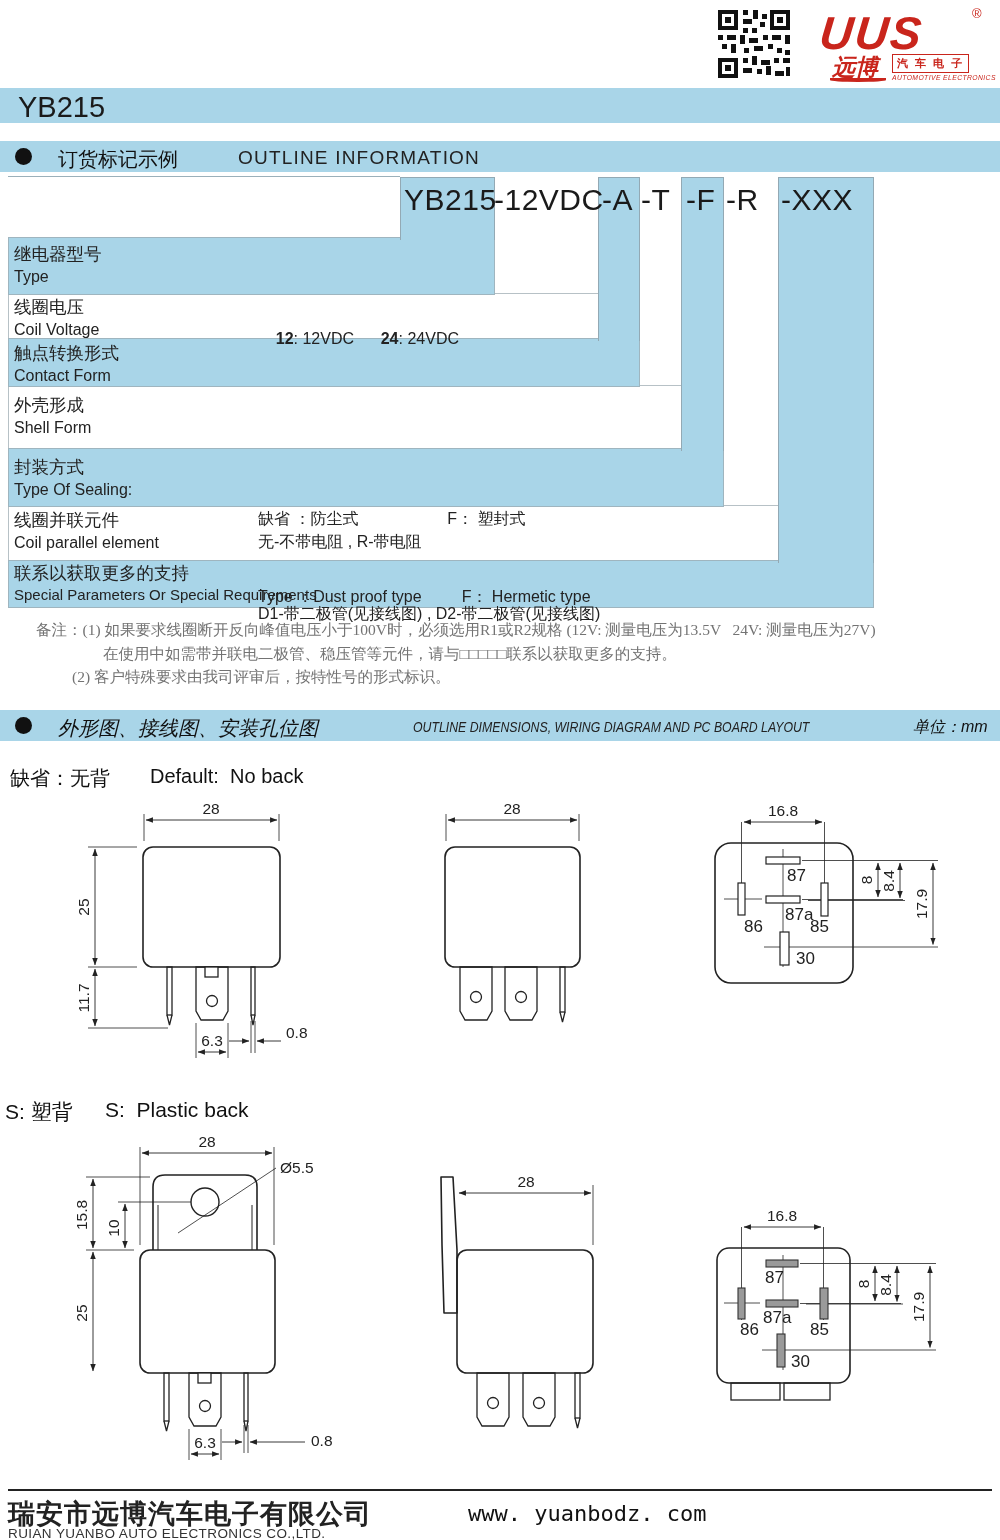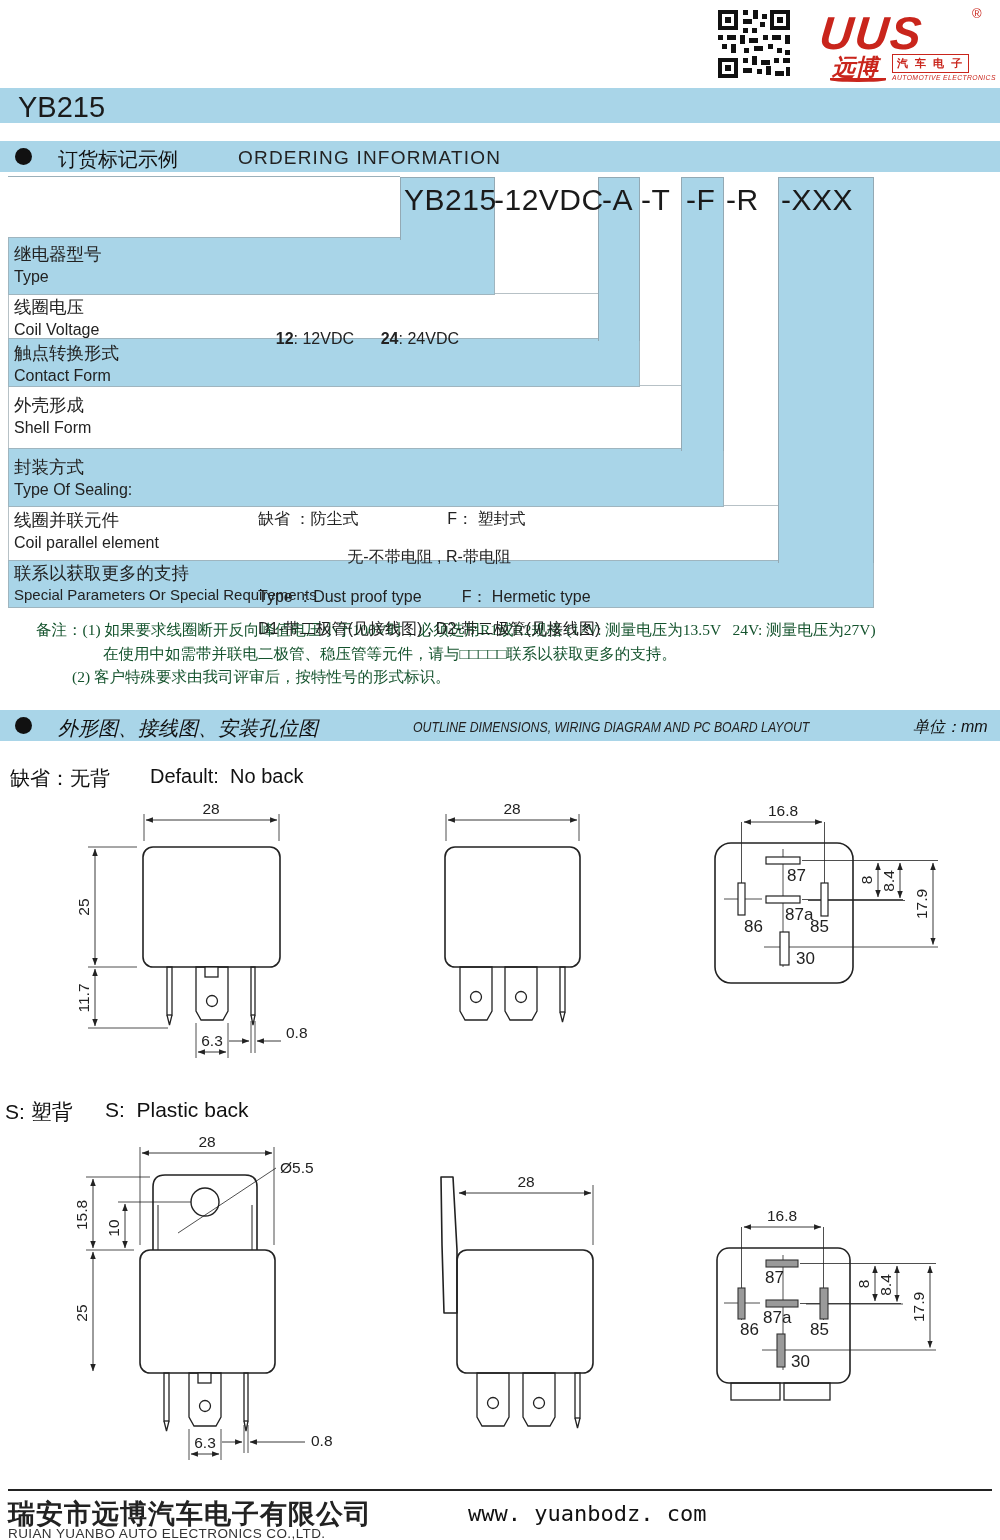--- a/index.html
+++ b/index.html
@@ -10,21 +10,21 @@
   .bullet{width:17px;height:17px;border-radius:50%;background:#111;}
   .codeTxt{font-size:30px;color:#1a1a1a;letter-spacing:.5px;z-index:6;white-space:pre;}
   .col{background:#a9d5e8;border:1px solid #93a9b4;border-bottom:none;z-index:3;}
   .rowBlue{background:#a9d5e8;border:1px solid #9fb5bf;z-index:2;}
   .rowWhite{background:#fff;border:1px solid #b7c1c6;z-index:1;}
   .lab{z-index:4;color:#222;line-height:1.32;}
   .lab .cn{font-size:17.5px;}
   .lab .en{font-size:16px;}
   .val{z-index:4;color:#222;font-size:16px;white-space:pre;line-height:26px;}
   .valB{font-weight:bold;}
-  .note{font-family:"Liberation Serif",serif;font-size:15.5px;color:#14532d;white-space:pre;z-index:2;}
+  .note{font-family:"Liberation Serif",serif;font-size:15.5px;color:#737373;white-space:pre;z-index:2;}
   .h1cn{font-size:20px;color:#111;}
   .h1en{font-size:19px;color:#222;letter-spacing:1.2px;}
   .cap{font-size:20px;color:#111;white-space:pre;}
   svg text{font-family:"Liberation Sans",sans-serif;fill:#222;}
   .dimt{font-size:15.5px;}
   .pint{font-size:17px;}
   .red{color:#c9251c;}
   .footCn{font-size:27px;font-weight:bold;color:#222;letter-spacing:1px;}
   .footEn{font-size:13.5px;color:#333;letter-spacing:.4px;}
   .site{font-family:"DejaVu Sans Mono",monospace;font-size:22px;color:#111;}
@@ -89,21 +89,21 @@
     <div class="abs red" style="left:80px;top:68px;font-size:6.8px;font-style:italic;letter-spacing:.4px;">AUTOMOTIVE ELECTRONICS</div>
   </div>
 
   <div class="abs band" style="left:0;top:88px;width:1000px;height:35px;">
     <div class="abs" style="left:18px;top:3px;font-size:29px;font-weight:500;color:#1a1a1a;">YB215</div>
   </div>
 
   <div class="abs band" style="left:0;top:141px;width:1000px;height:31px;">
     <div class="abs bullet" style="left:15px;top:7px;"></div>
     <div class="abs h1cn" style="left:58px;top:5px;">订货标记示例</div>
-    <div class="abs h1en" style="left:238px;top:6px;">ORDERING INFORMATION</div>
+    <div class="abs h1en" style="left:238px;top:6px;">OUTLINE INFORMATION</div>
   </div>
 
   <div class="abs" style="left:8px;top:176px;width:392px;height:1px;background:#9bb0ba;z-index:2;"></div>
 
   <div class="abs col" style="left:400px;top:177px;width:93px;height:62px;"></div>
   <div class="abs col" style="left:598px;top:177px;width:40px;height:163px;"></div>
   <div class="abs col" style="left:681px;top:177px;width:41px;height:273px;"></div>
   <div class="abs col" style="left:778px;top:177px;width:94px;height:385px;"></div>
 
   <div class="abs codeTxt" style="left:404px;top:183px;">YB215</div>
@@ -146,21 +146,21 @@
     <div class="en">Type Of Sealing:</div>
   </div>
   <div class="abs lab" style="left:14px;top:509px;">
     <div class="cn">线圈并联元件</div>
     <div class="en">Coil parallel element</div>
   </div>
   <div class="abs val" style="left:258px;top:454px;">
     <div>缺省 ：防尘式                    F： 塑封式</div>
     <div>Type ：Dust proof type         F： Hermetic type</div>
   </div>
-  <div class="abs val" style="left:258px;top:497px;line-height:24px;text-align:center;">
+  <div class="abs val" style="left:258px;top:482px;line-height:24px;">
     <div>无-不带电阻 , R-带电阻</div>
     <div>D1-带二极管(见接线图) , D2-带二极管(见接线图)</div>
   </div>
   <div class="abs lab" style="left:14px;top:562px;">
     <div class="cn">联系以获取更多的支持</div>
     <div class="en" style="font-size:15px;">Special Parameters Or Special Requirements</div>
   </div>
 
   <div class="abs note" style="left:36px;top:620px;">备注：(1) 如果要求线圈断开反向峰值电压小于100V时，必须选用R1或R2规格 (12V: 测量电压为13.5V   24V: 测量电压为27V)</div>
   <div class="abs note" style="left:103px;top:644px;">在使用中如需带并联电二极管、稳压管等元件，请与□□□□□联系以获取更多的支持。</div>

